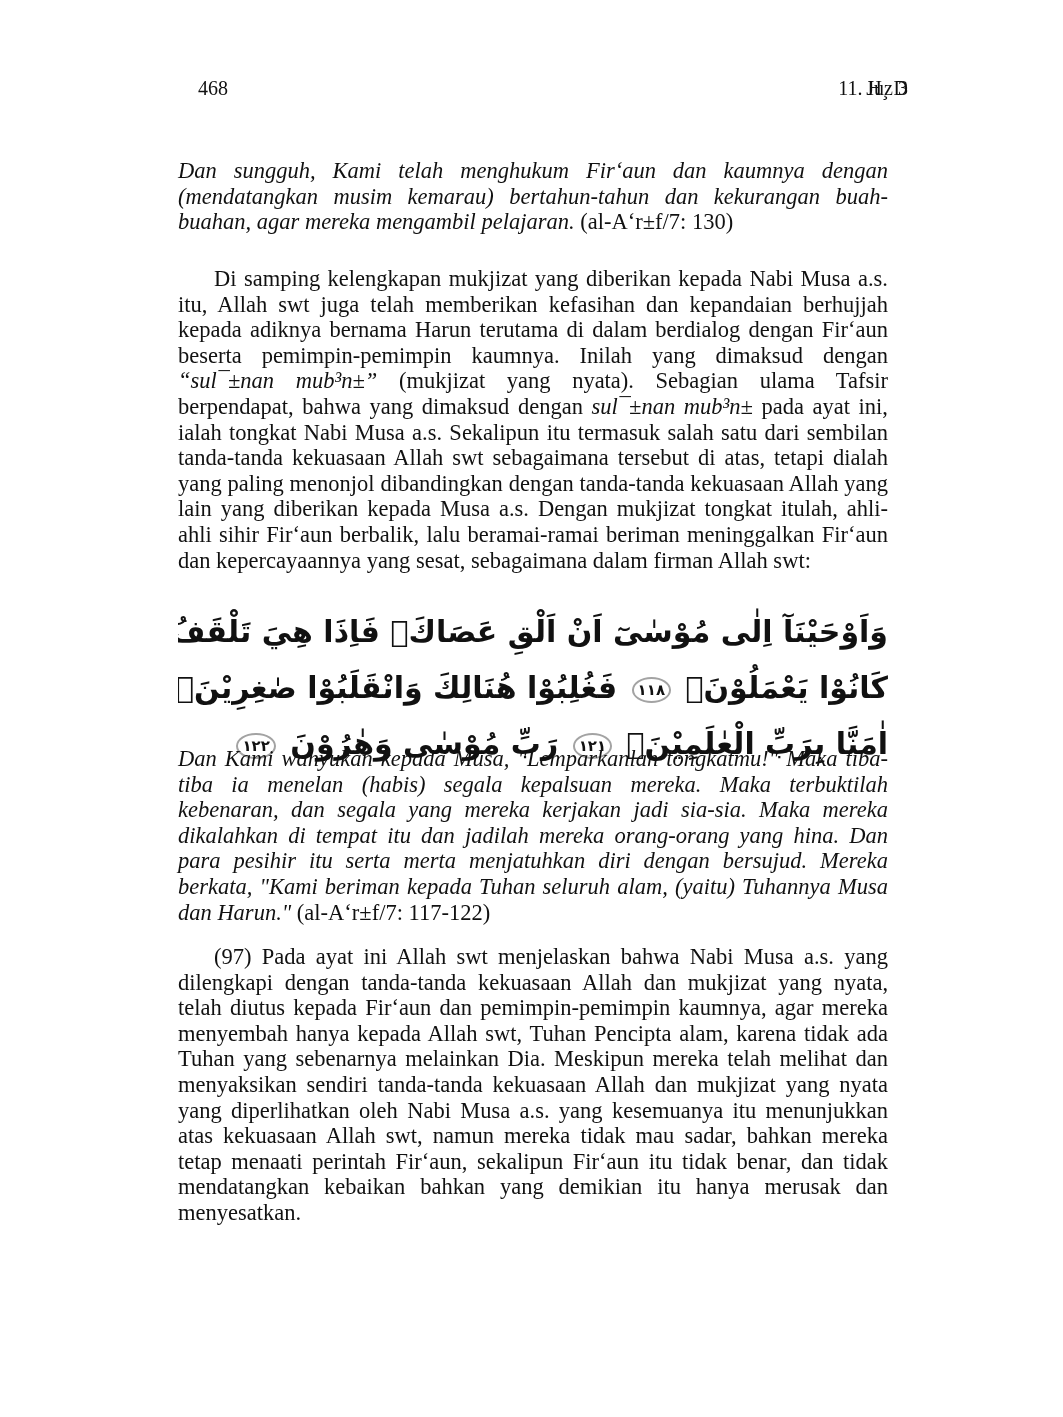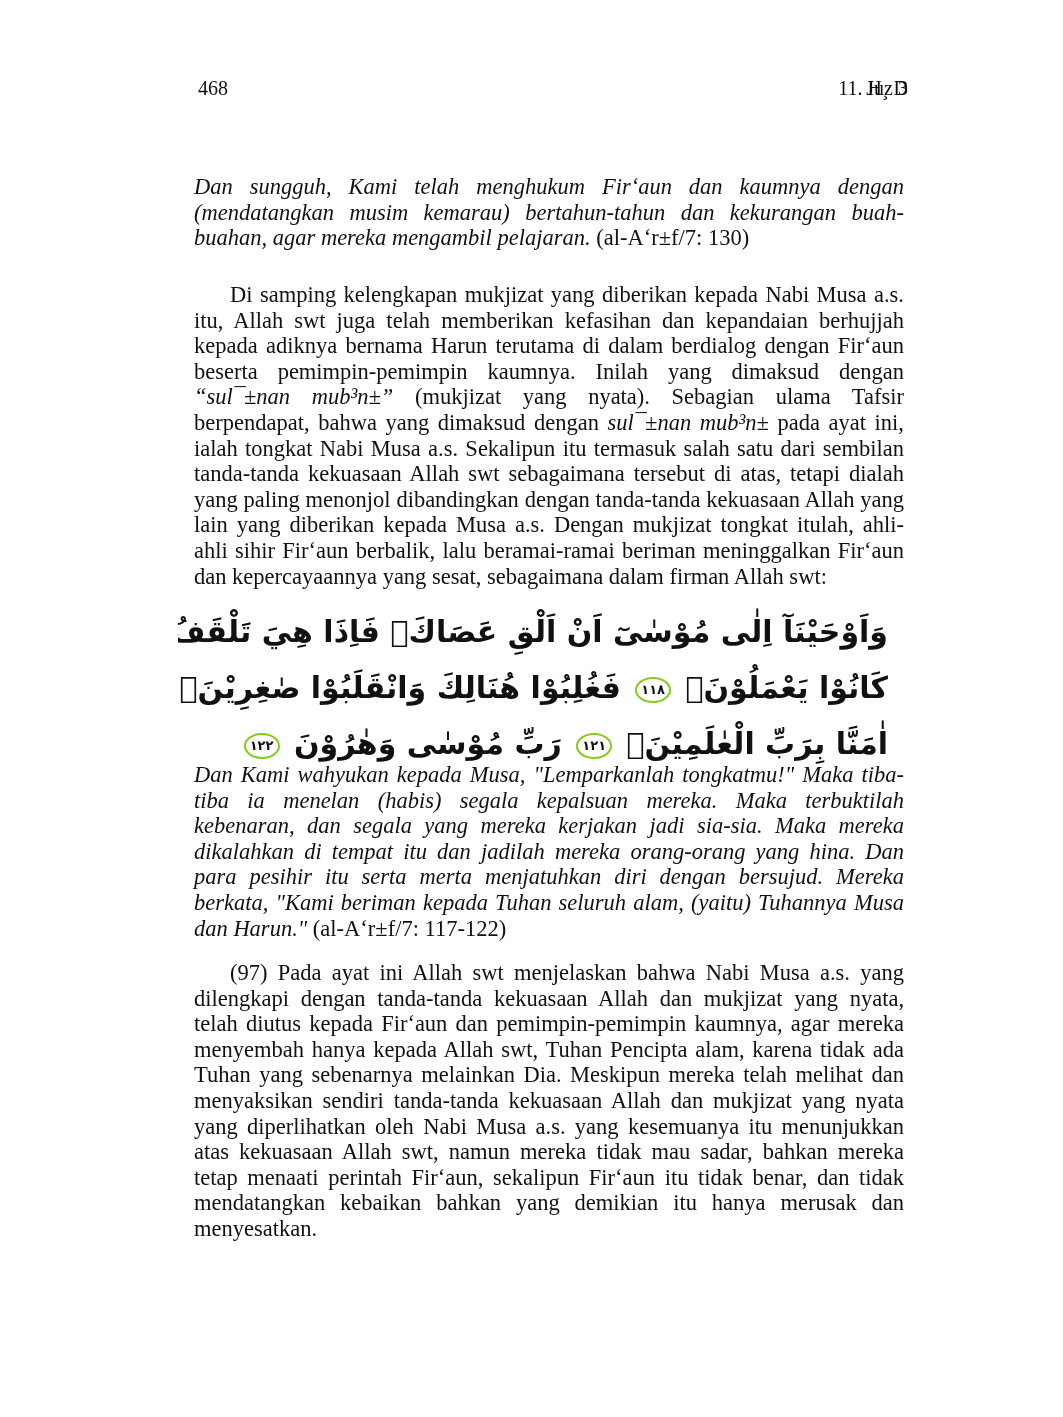--- a/index.html
+++ b/index.html
@@ -2,28 +2,28 @@
 <html><head>
 <meta charset="utf-8">
 <style>
   html, body { margin: 0; padding: 0; background: #ffffff; }
   body { width: 1063px; height: 1417px; position: relative; overflow: hidden; color: #111; }
   .page { position: absolute; left: 178px; top: 0; width: 710px; font-family: "Liberation Serif", serif; font-size: 22.5px; line-height: 25.6px; }
   .header { position: absolute; top: 76px; left: 0; width: 710px; height: 26px; font-size: 20px; margin-left: 20px; }
   .header .left { position: absolute; left: 0; top: 0; }
   .header .center { position: absolute; left: 0; width: 710px; text-align: right; top: 0; }
   .header .right { position: absolute; right: 0; top: 0; }
-  .para { text-align: justify; margin: 16px; }
+  .para { text-align: justify; margin: 0; }
   .para.indent { text-indent: 36px; }
   .it { font-style: italic; }
   #quote1 { position: absolute; top: 158px; left: 0; width: 710px; }
   #para1 { position: absolute; top: 266px; left: 0; width: 710px; }
   #arabic { position: absolute; top: 604px; left: 0; width: 710px; direction: rtl; font-family: "DejaVu Sans", sans-serif; font-weight: bold; font-size: 30px; line-height: 56px; text-align: justify; text-align-last: right; }
   #arabic .line { display: block; white-space: nowrap; overflow: hidden; }
-  .ayah-no { display: inline-block; border: 2px solid #84cc16; border-radius: 50%; font-size: 13px; line-height: 22px; padding: 0 4px; margin: 0 4px; vertical-align: middle; font-weight: bold; }
+  .ayah-no { display: inline-block; border: 2px solid #a3a3a3; border-radius: 50%; font-size: 15px; line-height: 22px; padding: 0 4px; margin: 0 4px; vertical-align: middle; font-weight: bold; }
   #quote2 { position: absolute; top: 746px; left: 0; width: 710px; }
   #para2 { position: absolute; top: 944px; left: 0; width: 710px; }
 </style>
 </head>
 <body>
 
 <div class="page">
 
   <div class="header">
     <span class="left">468</span>

